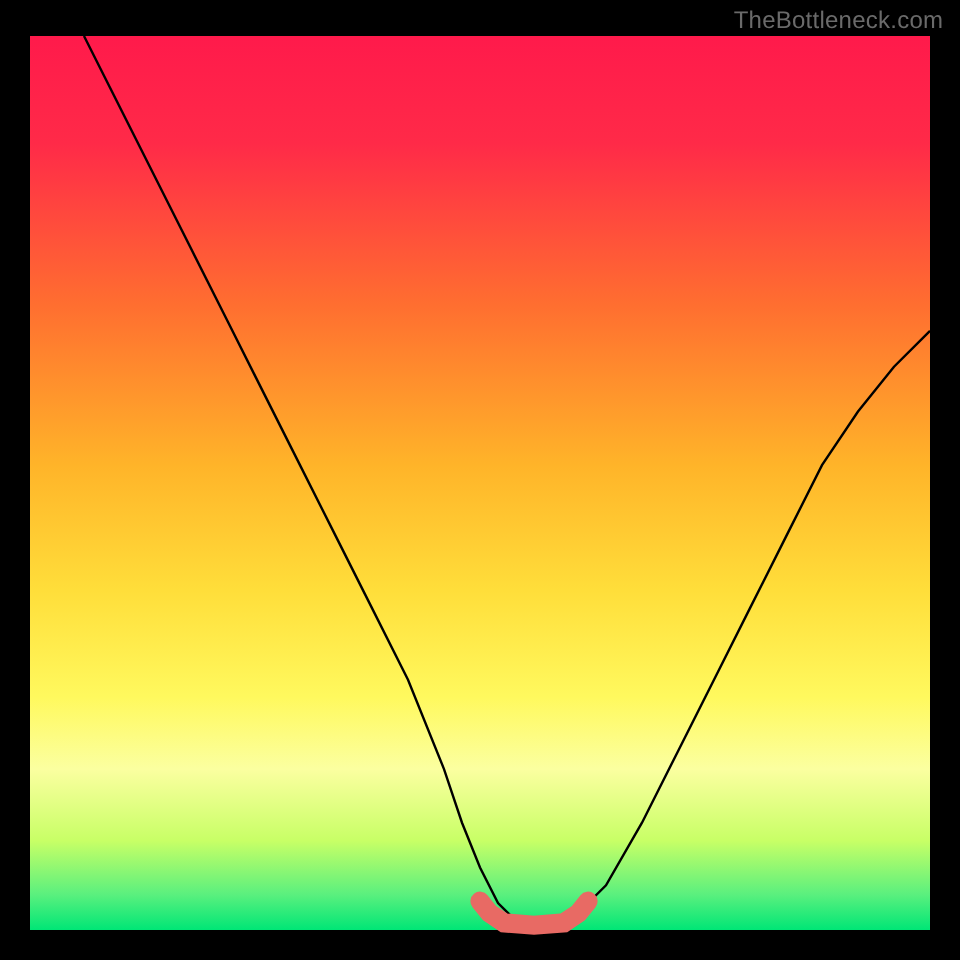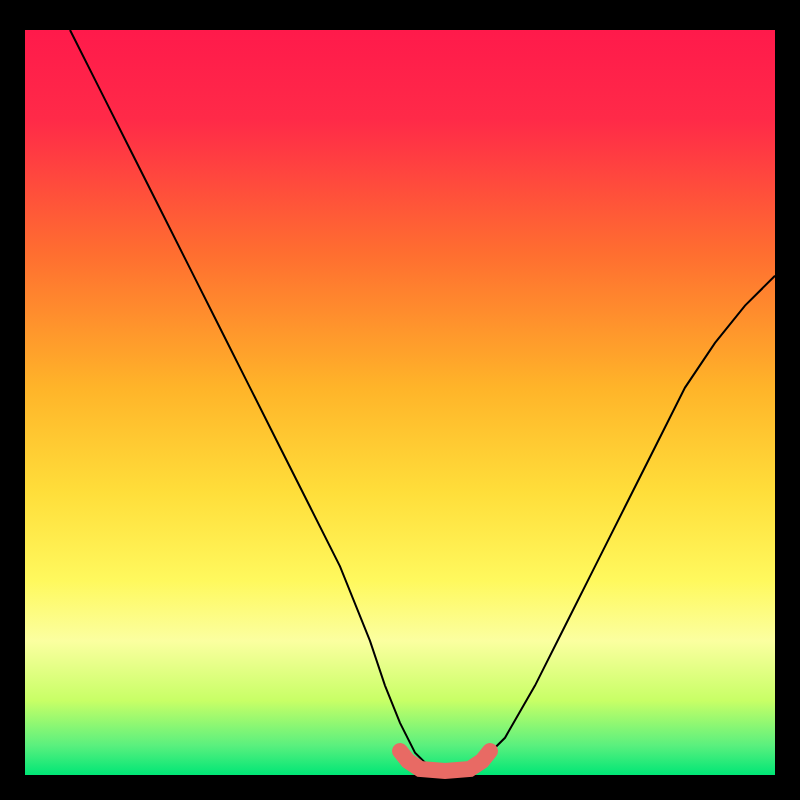--- a/index.html
+++ b/index.html
@@ -30,20 +30,21 @@
   svg {
     position: absolute;
     left: 0; top: 0;
   }
 </style>
 </head>
 <body>
 
 <div class="frame">
 
+  <div class="watermark">TheBottleneck.com</div>
 
   <svg width="800" height="800" viewBox="0 0 800 800">
     <defs>
       <linearGradient id="bg-grad" x1="0" y1="0" x2="0" y2="1">
         <stop offset="0%" stop-color="#ff1a4b"></stop>
         <stop offset="12%" stop-color="#ff2a48"></stop>
         <stop offset="30%" stop-color="#ff6e30"></stop>
         <stop offset="48%" stop-color="#ffb429"></stop>
         <stop offset="62%" stop-color="#ffde3a"></stop>
         <stop offset="74%" stop-color="#fff95e"></stop>

